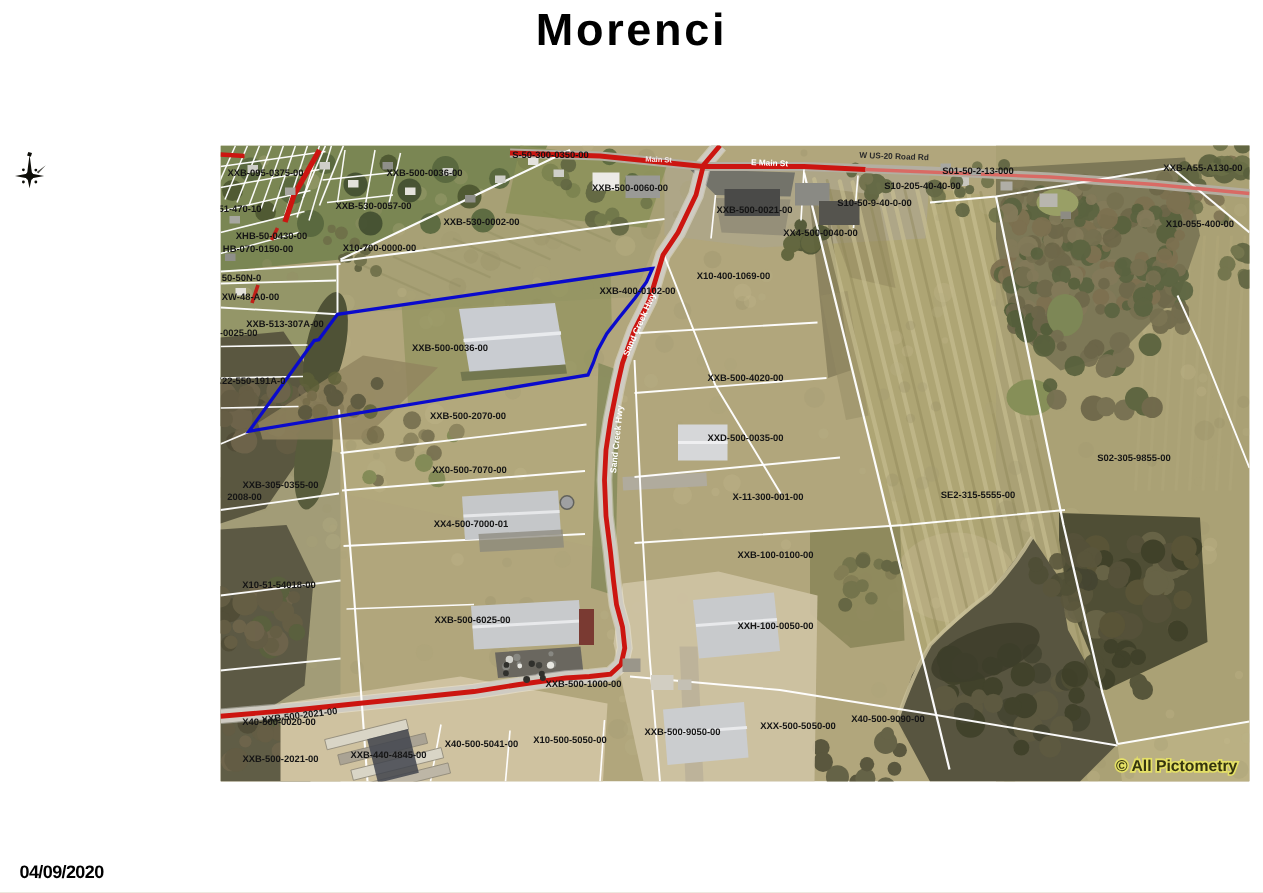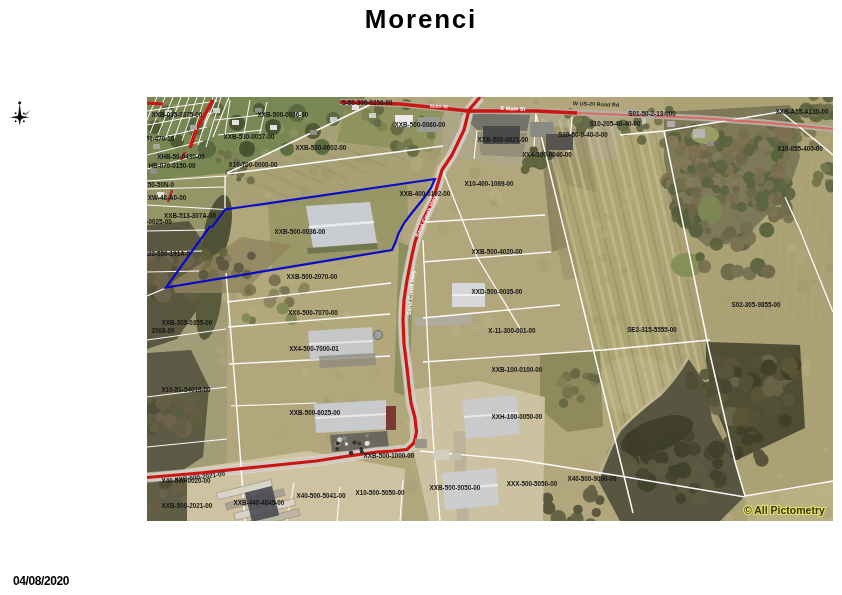--- a/index.html
+++ b/index.html
@@ -1,17 +1,17 @@
 <!DOCTYPE html>
 <html><head>
 <meta charset="utf-8">
 <style>
 html,body{margin:0;padding:0;background:#fff;}
 body{width:842px;height:595px;position:relative;overflow:hidden;font-family:"Liberation Sans",sans-serif;}
-.title{position:absolute;left:0;top:4px;width:842px;text-align:center;font-size:26px;font-weight:bold;letter-spacing:1.8px;color:#000;}
+.title{position:absolute;left:0;top:4px;width:842px;text-align:center;font-size:30px;font-weight:bold;letter-spacing:1.8px;color:#000;}
 .date{position:absolute;left:13px;top:574px;font-size:12px;font-weight:bold;letter-spacing:-0.4px;color:#000;}
 .map{position:absolute;left:147px;top:97px;}
 .compass{position:absolute;left:5px;top:95px;}
 text{font-weight:bold;}
 </style>
 </head>
 <body>
 
 <div class="title">Morenci</div>
 
@@ -1323,13 +1323,13 @@
 <text x="266" y="196" font-size="5.8" text-anchor="middle" transform="rotate(-84 266 196)" fill="#ffffff">Sand Creek Hwy</text>
 <text x="366" y="13.5" font-size="5.5" text-anchor="middle" transform="rotate(2 366 13.5)" fill="#ffffff">E Main St</text>
 <text x="292" y="11" font-size="5" text-anchor="middle" transform="rotate(2 292 11)" fill="#f2e8e8">Main St</text>
 <text x="449" y="9" font-size="5.5" text-anchor="middle" transform="rotate(2 449 9)" fill="#2a2a2a">W US-20 Road Rd</text>
 
 <text x="597" y="417" font-size="10.5" text-anchor="start" fill="#e8e465" stroke="#e8e465" stroke-width="2.2" opacity="0.95">© All Pictometry</text>
 <text x="597" y="417" font-size="10.5" text-anchor="start" fill="#35350f">© All Pictometry</text>
 
 </svg>
 
-<div class="date">04/08/2020</div>
+<div class="date">04/09/2020</div>
 
 </body></html>

